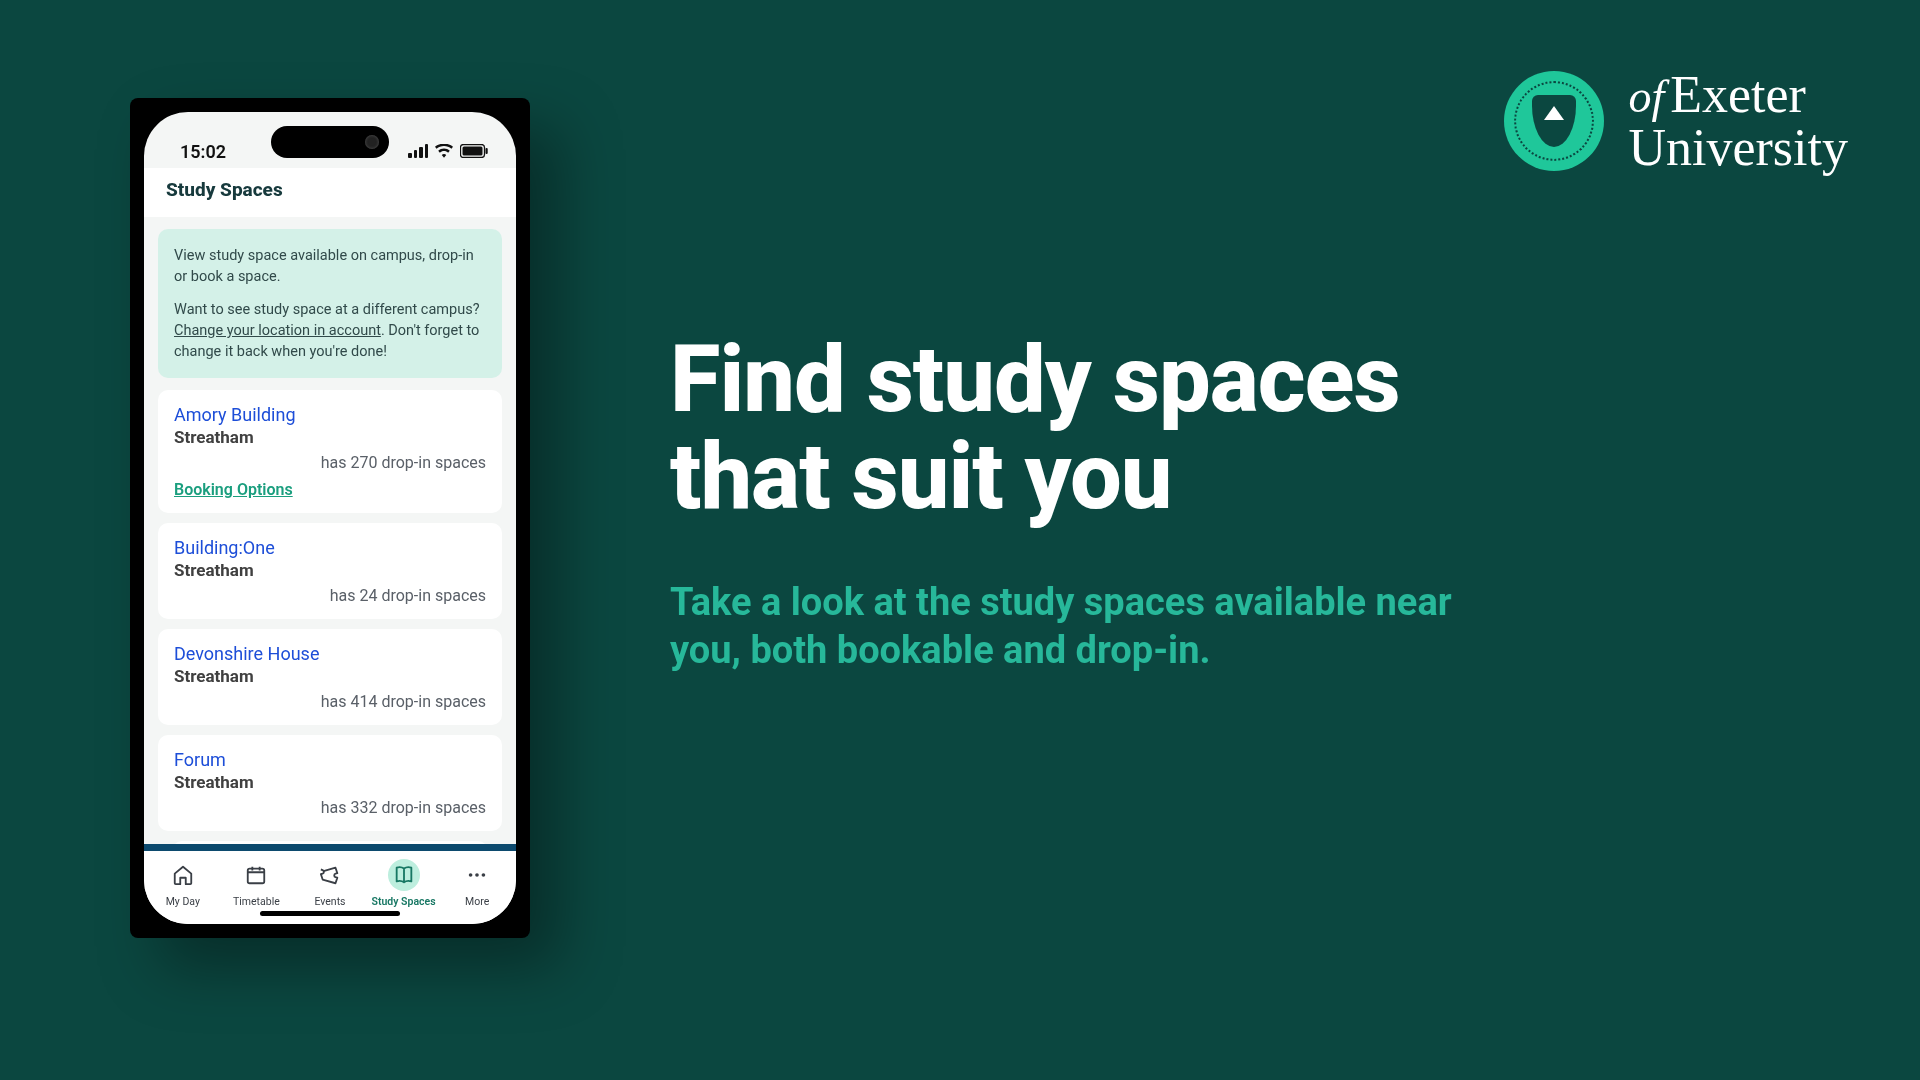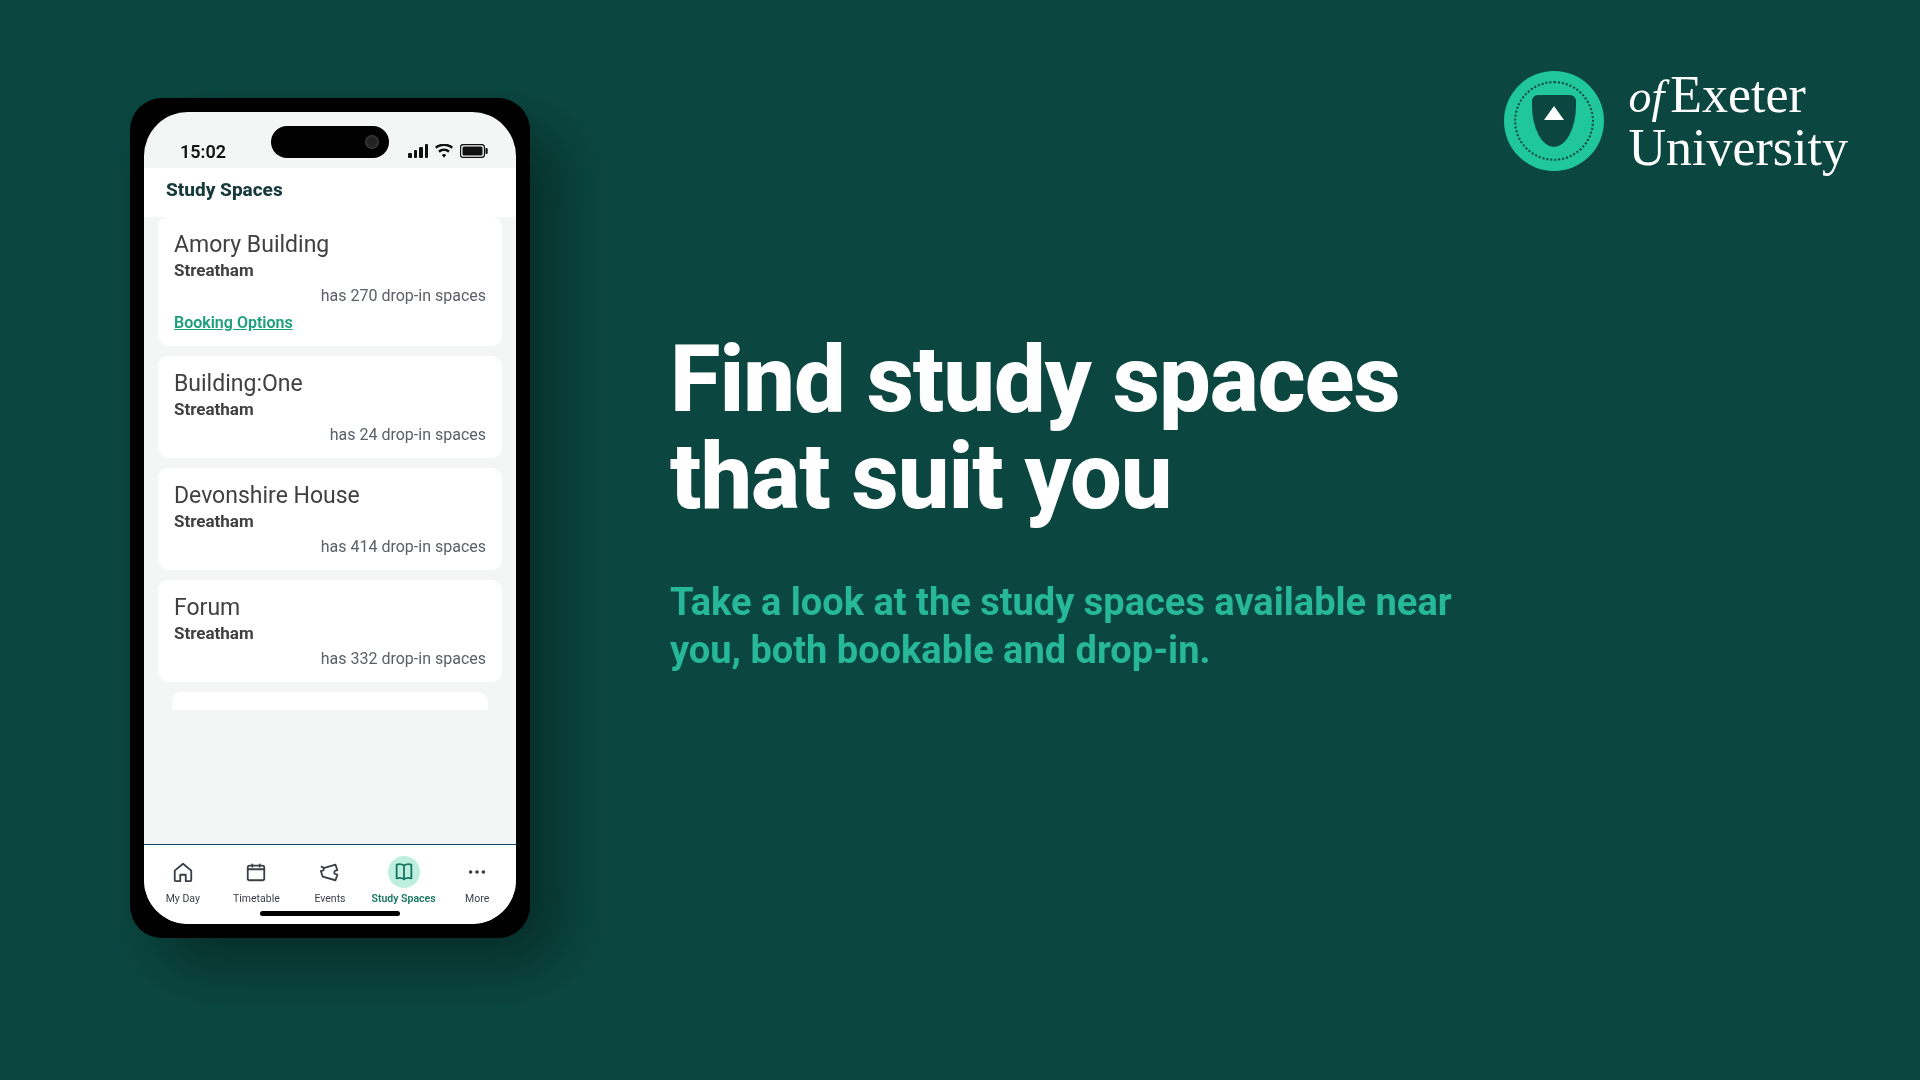--- a/index.html
+++ b/index.html
@@ -51,21 +51,21 @@
   .hero .sub{
     margin-top:54px;
     color:#27b89a; font-size:38px; line-height:1.25; font-weight:700;
   }
   .hero .sub + .sub{ margin-top:24px; }
 
   
   .phone {
     position:absolute; left:130px; top:98px;
     width:400px; height:840px;
-    background:#000; border-radius:32px;
+    background:#000; border-radius:8px;
     padding:14px;
     box-shadow: 30px 30px 60px rgba(0,0,0,0.35);
   }
   .phone-screen{
     width:100%; height:100%; background:#f4f6f5;
     border-radius:44px; position:relative; overflow:hidden;
   }
   .notch{
     position:absolute; top:14px; left:50%; transform:translateX(-50%);
     width:118px; height:32px; background:#000; border-radius:18px;
@@ -99,35 +99,35 @@
     color:#314a4a; font-size:14.5px; line-height:1.45;
   }
   .info-card p + p{ margin-top:12px; }
   .info-card .link{ text-decoration:underline; cursor:pointer; }
 
   .space-list{ padding: 0 14px; }
   .space-card{
     background:#fff; border-radius:10px; padding:14px 16px 14px 16px;
     margin-bottom:10px; color:#3b3f48;
   }
-  .space-name{ font-size:23px; color:#404040; }
+  .space-name{ font-size:18px; color:#1d4ed8; }
   .space-campus{ font-weight:700; font-size:17px; margin-top:2px; color:#404040;}
   .space-count{ font-size:16px; margin-top:6px; color:#5a6068;text-align:right;}
   .space-booking{
     margin-top:8px; font-size:16px; color:#1a9e7e; text-decoration:underline;
     font-weight:600; display:inline-block;
   }
   .peek{
     background:#fff; border-radius:10px 10px 0 0;
     height:18px; margin:0 14px;
   }
 
   .bottom-nav{
     position:absolute; bottom:0; left:0; right:0; height:80px;
-    background:#fff; border-top:1px solid #0c4a6e;
+    background:#fff; border-top:7px solid #0c4a6e;
     display:flex; justify-content:space-around; align-items:center;
     padding: 6px 2px 14px 2px;
   }
   .nav-item{
     display:flex; flex-direction:column; align-items:center; gap:4px;
     color:#3a3f46; font-size:10.5px; width:70px;
   }
   .nav-icon{
     width:32px; height:32px; border-radius:50%;
     display:flex; align-items:center; justify-content:center;
@@ -187,20 +187,26 @@
               <rect x="0.5" y="0.5" width="24" height="13" rx="3" fill="none" stroke="#111" stroke-width="1.3"></rect>
               <rect x="2.5" y="2.5" width="20" height="9" rx="1.5" fill="#111"></rect>
               <rect x="25.5" y="4" width="2.2" height="6" rx="1" fill="#111"></rect>
             </svg>
         </span>
       </span>
     </div>
 
     <div class="page-title">Study Spaces</div>
 
+    <div class="info-card">
+      <p>View study space available on campus, drop-in or book a space.</p>
+      <p>
+        <span>Want to see study space at a different campus? </span><span class="link">Change your location in account</span><span>. Don't forget to change it back when you're done!</span>
+      </p>
+    </div>
 
     <div class="space-list">
       <div class="space-card">
         <div class="space-name">Amory Building</div>
         <div class="space-campus">Streatham</div>
         <div class="space-count">has 270 drop-in spaces</div>
         <a class="space-booking">Booking Options</a>
       </div>
       <div class="space-card">
         <div class="space-name">Building:One</div>

